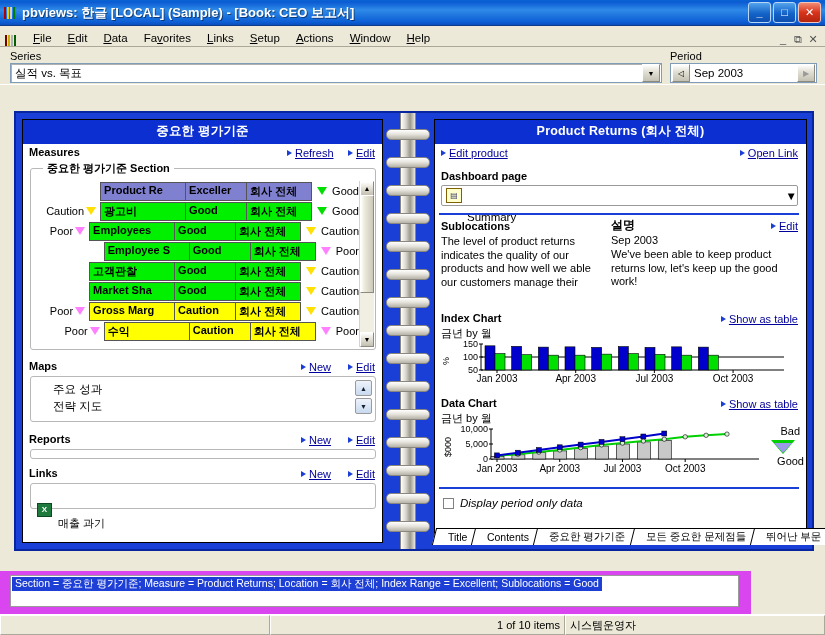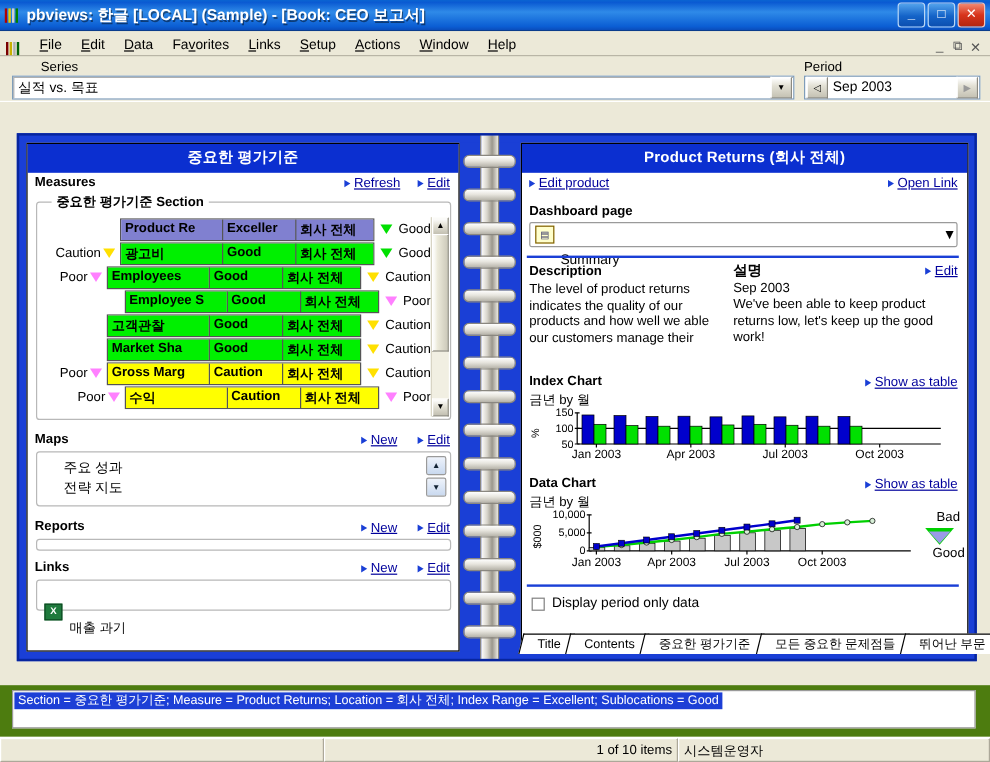--- a/index.html
+++ b/index.html
@@ -163,21 +163,21 @@
   .tabs{position:absolute;left:412px;bottom:-2px;height:19px;display:flex;align-items:flex-end;}
   .tab{
     height:16px;background:#fff;border:1px solid #000;border-bottom:none;
     margin-right:-4px;padding:0 9px 0 13px;font-size:10.5px;display:flex;align-items:center;
     transform:skewX(-14deg);
   }
   .tab span{transform:skewX(14deg);white-space:nowrap;}
 
   
   .statbar{
-    position:absolute;left:0;bottom:0;width:825px;height:64px;background:#4d7c0f;
+    position:absolute;left:0;bottom:0;width:751px;height:64px;background:#d946ef;
   }
   .sel-strip{
     position:absolute;left:10px;top:4px;right:12px;height:30px;
     background:#fff;border:1px solid #9a9a9a;
   }
   .sel-hl{position:absolute;left:1px;top:1px;height:14px;background:#1d3fd6;color:#fff;
     font-size:10.5px;padding:0 3px;white-space:nowrap;display:flex;align-items:center;}
   .bottom-bar{position:absolute;left:0;bottom:0;width:825px;height:20px;
     background:#ece9d8;border-top:1px solid #fff;display:flex;align-items:stretch;}
   .bb-cell{border:1px solid #aca899;border-top-color:#fff;border-left-color:#fff;
@@ -220,21 +220,21 @@
     <span class="mi"><u>W</u>indow</span>
     <span class="mi"><u>H</u>elp</span>
     <span class="mdi-btns">
       <span>_</span>
       <span>⧉</span>
       <span>✕</span>
     </span>
   </div>
 
   <div class="toolarea">
-    <span class="lbl" style="left:10px;top:3px;margin-left:24px;">Series</span>
+    <span class="lbl" style="left:10px;top:3px;">Series</span>
     <div class="combo" style="left:10px;top:16px;width:650px;">
       <span class="val">실적 vs. 목표</span>
       <span class="arrow">▼</span>
     </div>
     <span class="lbl" style="left:670px;top:3px;">Period</span>
     <div class="period-box" style="left:670px;top:16px;width:145px;">
       <span class="spin">◁</span>
       <span class="val" style="flex:1;padding-left:3px;">Sep 2003</span>
       <span class="spin" style="color:#9a9a9a;">▶</span>
     </div>
@@ -453,21 +453,21 @@
 
           <span class="sect-label" style="position:absolute;left:6px;top:50px;">Dashboard page</span>
           <div class="dash-combo" style="left:6px;top:65px;width:355px;">
             <span class="dash-ico">▤</span>
             <span style="flex:1;margin-top:43px;">Summary</span>
             <span class="arrow">▼</span>
           </div>
 
           <div class="blue-rule" style="left:4px;top:93px;width:360px;"></div>
 
-          <span class="sect-label" style="position:absolute;left:6px;top:100px;">Description</span>
+          <span class="sect-label" style="position:absolute;left:6px;top:100px;">Sublocations</span>
           <div class="desc-col" style="left:6px;top:115px;width:160px;">The level of product returns indicates the quality of our products and how well we able our customers manage their</div>
 
           <span style="position:absolute;left:176px;top:97px;font-weight:bold;font-size:12px;">설명</span>
           <span class="lnk-wrap" style="position:absolute;right:8px;top:100px;">
             <span class="tri"></span>
             <span class="lnk">Edit</span>
           </span>
           <div class="desc-col" style="left:176px;top:114px;width:180px;">Sep 2003</div>
           <div class="desc-col" style="left:176px;top:128px;width:185px;">We've been able to keep product returns low, let's keep up the good work!</div>
 
@@ -576,21 +576,21 @@
 
           <span style="position:absolute;right:6px;top:305px;font-size:11px;">Bad</span>
           <svg style="position:absolute;right:10px;top:319px;" width="26" height="16">
             <polygon points="1,1 25,1 13,15" fill="#00d000"></polygon>
             <polygon points="4,4 22,4 13,14" fill="#9a9ae8"></polygon>
           </svg>
           <span style="position:absolute;right:2px;top:335px;font-size:11px;">Good</span>
 
           <div class="blue-rule" style="left:4px;top:367px;width:360px;"></div>
 
-          <div style="position:absolute;left:8px;top:377px;display:flex;align-items:flex-end;gap:6px;">
+          <div style="position:absolute;left:8px;top:377px;display:flex;align-items:flex-end;gap:6px;font-style:italic;">
             <span class="chk"></span>
             <span style="font-size:11.5px;">Display period only data</span>
           </div>
         </div>
 
         <div class="tabs" id="book-tabs">
             <div class="tab">
               <span>Title</span>
             </div>
             <div class="tab">

